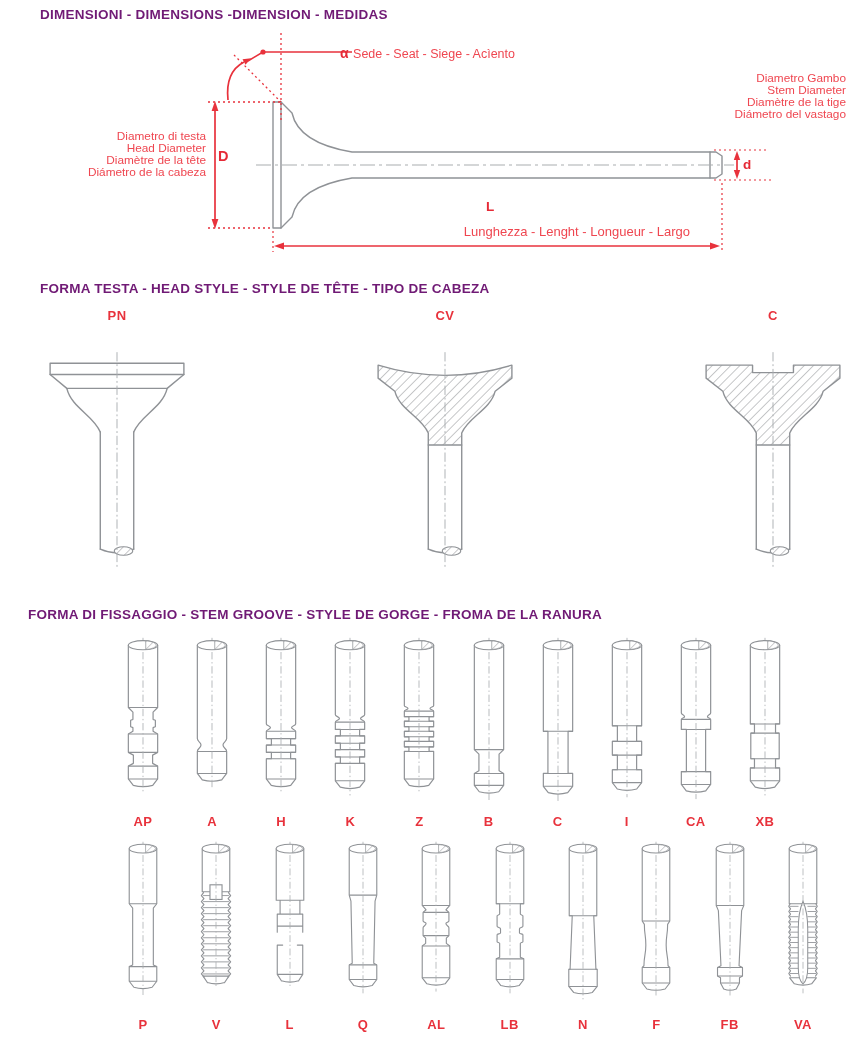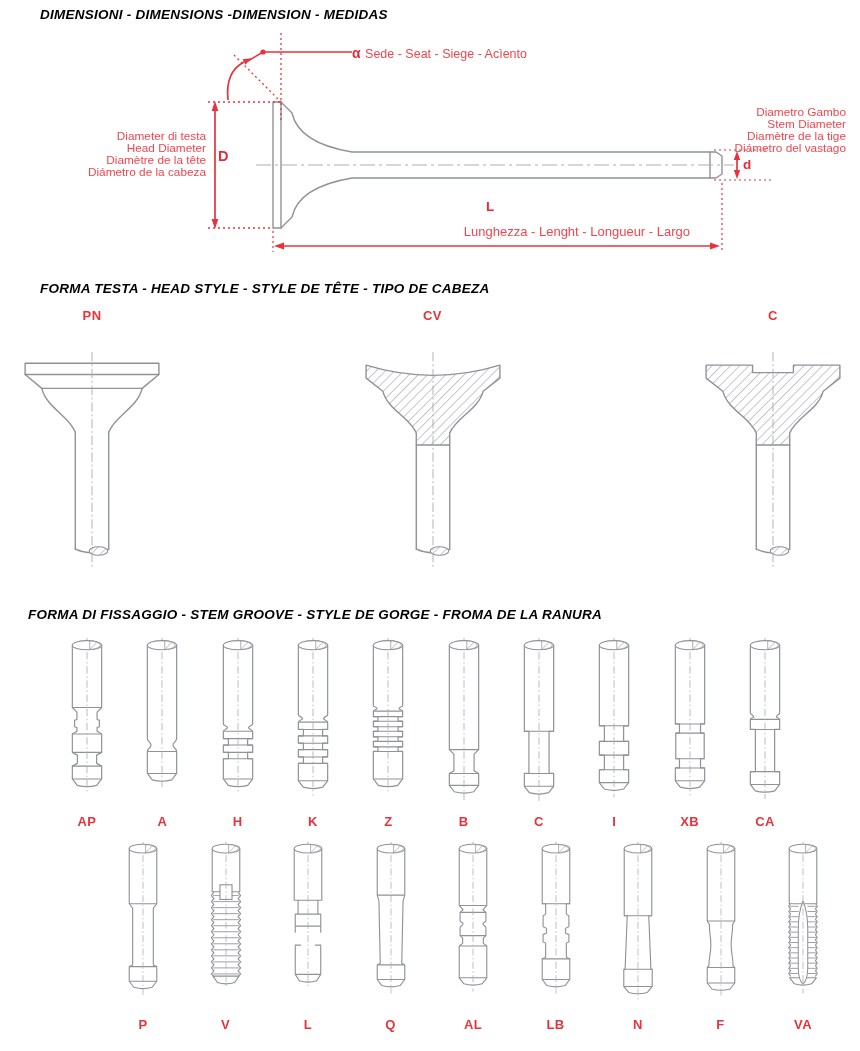--- a/index.html
+++ b/index.html
@@ -1,29 +1,29 @@
 <!DOCTYPE html>
 <html><head>
 <meta charset="utf-8">
 <style>
   html,body{margin:0;padding:0;background:#ffffff;}
   body{width:860px;height:1051px;position:relative;overflow:hidden;
        font-family:"Liberation Sans", sans-serif;-webkit-font-smoothing:antialiased;}
   .abs{position:absolute;}
-  .sec-title{font-weight:bold;font-size:13.5px;letter-spacing:.25px;color:#000000;white-space:nowrap;font-style:italic;}
+  .sec-title{font-weight:bold;font-size:13.5px;letter-spacing:.25px;color:#701a75;white-space:nowrap;}
   .red-label{color:#ef4650;font-size:12.5px;white-space:nowrap;}
   .red-block{color:#ef4650;font-size:11.8px;line-height:11.9px;white-space:nowrap;}
   .dim-letter{color:#e62a36;font-weight:bold;}
   .fig-label{color:#e8323c;font-weight:bold;font-size:13px;letter-spacing:.4px;text-align:center;}
   .fig-col{display:flex;flex-direction:column;align-items:center;}
   #head-row{top:308px;left:0;width:860px;box-sizing:border-box;
-            padding:0 8px 0 13px;display:flex;justify-content:space-between;}
+            padding:0 8px 0 38px;display:flex;justify-content:space-between;}
   #head-row .fig-label{order:0;height:20px;}
   .stem-row{left:0;width:860px;box-sizing:border-box;display:flex;justify-content:space-between;}
-  #stem-row1{top:636px;padding-left:54px;padding-right:62px;}
+  #stem-row1{top:636px;padding-left:110px;padding-right:62px;}
   #stem-row2{top:840px;padding-left:112px;padding-right:26px;}
   .stem-row .fig-label{margin-top:3px;}
   svg{display:block;}
 </style>
 </head>
 <body>
 
 <div class="abs sec-title" style="left:40px;top:7px;">DIMENSIONI - DIMENSIONS -DIMENSION - MEDIDAS</div>
 
 <svg class="abs" style="left:0;top:0;" width="860" height="270" viewBox="0 0 860 270">
@@ -55,34 +55,34 @@
     <polygon points="251.1,58.3 245.5,64.8 242.5,59.2"></polygon>
     <polygon points="215,101 211.6,111 218.4,111"></polygon>
     <polygon points="215,229 211.6,219 218.4,219"></polygon>
     <polygon points="737,151 733.8,160 740.2,160"></polygon>
     <polygon points="737,179 733.8,170 740.2,170"></polygon>
     <polygon points="274,246 284,242.5 284,249.5"></polygon>
     <polygon points="720,246 710,242.5 710,249.5"></polygon>
   </g>
 </svg>
 
-<div class="abs" style="left:352px;top:44px;">
+<div class="abs" style="left:340px;top:44px;">
   <span class="dim-letter" style="font-size:14px;">α</span>
   <span class="red-label">Sede - Seat - Siege - Acìento</span>
 </div>
 
-<div class="abs red-block" style="right:14px;top:73px;text-align:right;margin-top:34px;">
+<div class="abs red-block" style="right:14px;top:73px;text-align:right;">
   <div>Diametro Gambo</div>
   <div>Stem Diameter</div>
   <div>Diamètre de la tige</div>
   <div>Diámetro del vastago</div>
 </div>
 
 <div class="abs red-block" style="right:654px;top:131px;text-align:right;">
-  <div>Diameter di testa</div>
+  <div>Diametro di testa</div>
   <div>Head Diameter</div>
   <div>Diamètre de la tête</div>
   <div>Diámetro de la cabeza</div>
 </div>
 
 <div class="abs dim-letter" style="left:218px;top:148px;font-size:14.5px;">D</div>
 <div class="abs dim-letter" style="left:743px;top:157px;font-size:13.5px;">d</div>
 <div class="abs dim-letter" style="left:486px;top:199px;font-size:13.5px;">L</div>
 <div class="abs red-label" style="left:290px;top:224px;width:400px;text-align:right;font-size:13px;">Lunghezza - Lenght - Longueur - Largo</div>
 
@@ -289,51 +289,51 @@
           <ellipse cx="0" cy="10" rx="16" ry="5" fill="white" stroke="#8f9296" stroke-width="1.2"></ellipse>
           <path d="M3,5.2 A16,5 0 0 1 3,14.8 Z" fill="url(#sp1I)" stroke="#8f9296" stroke-width="0.8"></path>
         </svg>
       </div>
       <div class="fig-label">I</div>
     </div>
     <div class="fig-col">
       <div>
         <svg width="66" height="175" viewBox="-36 0 72 191">
           <defs>
+            <pattern id="sp1CA" width="6" height="6" patternUnits="userSpaceOnUse" patternTransform="rotate(45)">
+              <rect width="6" height="6" fill="white"></rect>
+              <line x1="0" y1="0" x2="0" y2="6" stroke="#8f9296" stroke-width="1"></line>
+            </pattern>
+          </defs>
+          <path d="M-16,10 L16,10 L16,84 C16,86.0 12.5,86.0 12.5,88 C12.5,89.5 16,89.5 16,91 L16,102 L10.5,102 L10.5,148 L16,148 L16,162 L10.6,169 Q0,172 -10.6,169 L-16,162 L-16,148 L-10.5,148 L-10.5,102 L-16,102 L-16,91 C-16,89.5 -12.5,89.5 -12.5,88 C-12.5,86.0 -16,86.0 -16,84 L-16,10 Z" fill="white" stroke="#8f9296" stroke-width="1.3" stroke-linejoin="round"></path>
+          <path d="M-16,102 H16 M-16,148 H16 M-16,91 H16 M-16,162 H16 " stroke="#8f9296" stroke-width="1.2" fill="none"></path>
+          <path d="M0,2 V178" stroke="#a9adb0" stroke-width="0.9" fill="none" stroke-dasharray="8 3 1.5 3"></path>
+          <ellipse cx="0" cy="10" rx="16" ry="5" fill="white" stroke="#8f9296" stroke-width="1.2"></ellipse>
+          <path d="M3,5.2 A16,5 0 0 1 3,14.8 Z" fill="url(#sp1CA)" stroke="#8f9296" stroke-width="0.8"></path>
+        </svg>
+      </div>
+      <div class="fig-label">CA</div>
+    </div>
+    <div class="fig-col">
+      <div>
+        <svg width="66" height="175" viewBox="-36 0 72 191">
+          <defs>
             <pattern id="sp1XB" width="6" height="6" patternUnits="userSpaceOnUse" patternTransform="rotate(45)">
               <rect width="6" height="6" fill="white"></rect>
               <line x1="0" y1="0" x2="0" y2="6" stroke="#8f9296" stroke-width="1"></line>
             </pattern>
           </defs>
           <path d="M-16,10 L16,10 L16,96 L11.5,96 L11.5,106 L15.5,106 L15.5,134 L11.5,134 L11.5,144 L16,144 L16,158 L10.6,165 Q0,168 -10.6,165 L-16,158 L-16,144 L-11.5,144 L-11.5,134 L-15.5,134 L-15.5,106 L-11.5,106 L-11.5,96 L-16,96 L-16,10 Z" fill="white" stroke="#8f9296" stroke-width="1.3" stroke-linejoin="round"></path>
           <path d="M-16,96 H16 M-15.5,106 H15.5 M-15.5,134 H15.5 M-16,144 H16 M-16,158 H16 " stroke="#8f9296" stroke-width="1.2" fill="none"></path>
           <path d="M0,2 V174" stroke="#a9adb0" stroke-width="0.9" fill="none" stroke-dasharray="8 3 1.5 3"></path>
           <ellipse cx="0" cy="10" rx="16" ry="5" fill="white" stroke="#8f9296" stroke-width="1.2"></ellipse>
           <path d="M3,5.2 A16,5 0 0 1 3,14.8 Z" fill="url(#sp1XB)" stroke="#8f9296" stroke-width="0.8"></path>
         </svg>
       </div>
       <div class="fig-label">XB</div>
-    </div>
-    <div class="fig-col">
-      <div>
-        <svg width="66" height="175" viewBox="-36 0 72 191">
-          <defs>
-            <pattern id="sp1CA" width="6" height="6" patternUnits="userSpaceOnUse" patternTransform="rotate(45)">
-              <rect width="6" height="6" fill="white"></rect>
-              <line x1="0" y1="0" x2="0" y2="6" stroke="#8f9296" stroke-width="1"></line>
-            </pattern>
-          </defs>
-          <path d="M-16,10 L16,10 L16,84 C16,86.0 12.5,86.0 12.5,88 C12.5,89.5 16,89.5 16,91 L16,102 L10.5,102 L10.5,148 L16,148 L16,162 L10.6,169 Q0,172 -10.6,169 L-16,162 L-16,148 L-10.5,148 L-10.5,102 L-16,102 L-16,91 C-16,89.5 -12.5,89.5 -12.5,88 C-12.5,86.0 -16,86.0 -16,84 L-16,10 Z" fill="white" stroke="#8f9296" stroke-width="1.3" stroke-linejoin="round"></path>
-          <path d="M-16,102 H16 M-16,148 H16 M-16,91 H16 M-16,162 H16 " stroke="#8f9296" stroke-width="1.2" fill="none"></path>
-          <path d="M0,2 V178" stroke="#a9adb0" stroke-width="0.9" fill="none" stroke-dasharray="8 3 1.5 3"></path>
-          <ellipse cx="0" cy="10" rx="16" ry="5" fill="white" stroke="#8f9296" stroke-width="1.2"></ellipse>
-          <path d="M3,5.2 A16,5 0 0 1 3,14.8 Z" fill="url(#sp1CA)" stroke="#8f9296" stroke-width="0.8"></path>
-        </svg>
-      </div>
-      <div class="fig-label">CA</div>
     </div>
   </div>
 <div class="abs stem-row" id="stem-row2">
     <div class="fig-col">
       <div>
         <svg width="62" height="174" viewBox="-36 0 72 202">
           <defs>
             <pattern id="sp2P" width="6" height="6" patternUnits="userSpaceOnUse" patternTransform="rotate(45)">
               <rect width="6" height="6" fill="white"></rect>
               <line x1="0" y1="0" x2="0" y2="6" stroke="#8f9296" stroke-width="1"></line>
@@ -477,20 +477,38 @@
           <ellipse cx="0" cy="10" rx="16" ry="5" fill="white" stroke="#8f9296" stroke-width="1.2"></ellipse>
           <path d="M3,5.2 A16,5 0 0 1 3,14.8 Z" fill="url(#sp2F)" stroke="#8f9296" stroke-width="0.8"></path>
         </svg>
       </div>
       <div class="fig-label">F</div>
     </div>
     <div class="fig-col">
       <div>
         <svg width="62" height="174" viewBox="-36 0 72 202">
           <defs>
+            <pattern id="sp2FB" width="6" height="6" patternUnits="userSpaceOnUse" patternTransform="rotate(45)">
+              <rect width="6" height="6" fill="white"></rect>
+              <line x1="0" y1="0" x2="0" y2="6" stroke="#8f9296" stroke-width="1"></line>
+            </pattern>
+          </defs>
+          <path d="M-16,10 L16,10 L16,76 L13.5,82 L10.5,146 L14.5,148 L14.5,158 L11,160 L11,166 L7.3,173 Q0,176 -7.3,173 L-11,166 L-11,160 L-14.5,158 L-14.5,148 L-10.5,146 L-13.5,82 L-16,76 L-16,10 Z" fill="white" stroke="#8f9296" stroke-width="1.3" stroke-linejoin="round"></path>
+          <path d="M-16,76 H16 M-14.5,148 H14.5 M-14.5,158 H14.5 M-11,166 H11 " stroke="#8f9296" stroke-width="1.2" fill="none"></path>
+          <path d="M0,2 V182" stroke="#a9adb0" stroke-width="0.9" fill="none" stroke-dasharray="8 3 1.5 3"></path>
+          <ellipse cx="0" cy="10" rx="16" ry="5" fill="white" stroke="#8f9296" stroke-width="1.2"></ellipse>
+          <path d="M3,5.2 A16,5 0 0 1 3,14.8 Z" fill="url(#sp2FB)" stroke="#8f9296" stroke-width="0.8"></path>
+        </svg>
+      </div>
+      <div class="fig-label">FB</div>
+    </div>
+    <div class="fig-col">
+      <div>
+        <svg width="62" height="174" viewBox="-36 0 72 202">
+          <defs>
             <pattern id="sp2VA" width="6" height="6" patternUnits="userSpaceOnUse" patternTransform="rotate(45)">
               <rect width="6" height="6" fill="white"></rect>
               <line x1="0" y1="0" x2="0" y2="6" stroke="#8f9296" stroke-width="1"></line>
             </pattern>
           </defs>
           <path d="M-16,10 V74 M16,10 V74 M-16,74 H16" stroke="#8f9296" stroke-width="1.3" fill="none" stroke-linecap="round" stroke-linejoin="round"></path>
           <path d="M-15.2,77 H-5.2 M5.2,77 H15.2 M-15.2,83 H-5.2 M5.2,83 H15.2 M-15.2,89 H-5.2 M5.2,89 H15.2 M-15.2,95 H-5.2 M5.2,95 H15.2 M-15.2,101 H-5.2 M5.2,101 H15.2 M-15.2,107 H-5.2 M5.2,107 H15.2 M-15.2,113 H-5.2 M5.2,113 H15.2 M-15.2,119 H-5.2 M5.2,119 H15.2 M-15.2,125 H-5.2 M5.2,125 H15.2 M-15.2,131 H-5.2 M5.2,131 H15.2 M-15.2,137 H-5.2 M5.2,137 H15.2 M-15.2,143 H-5.2 M5.2,143 H15.2 M-15.2,149 H-5.2 M5.2,149 H15.2 M-15.2,155 H-5.2 M5.2,155 H15.2 " stroke="#8f9296" stroke-width="1" fill="none"></path>
           <path d="M15,74 L16.5,77 L14.5,80 L16.5,83 L14.5,86 L16.5,89 L14.5,92 L16.5,95 L14.5,98 L16.5,101 L14.5,104 L16.5,107 L14.5,110 L16.5,113 L14.5,116 L16.5,119 L14.5,122 L16.5,125 L14.5,128 L16.5,131 L14.5,134 L16.5,137 L14.5,140 L16.5,143 L14.5,146 L16.5,149 L14.5,152 L16.5,155 L14.5,158 " stroke="#8f9296" stroke-width="1.3" fill="none" stroke-linecap="round" stroke-linejoin="round"></path>
           <path d="M-15,74 L-16.5,77 L-14.5,80 L-16.5,83 L-14.5,86 L-16.5,89 L-14.5,92 L-16.5,95 L-14.5,98 L-16.5,101 L-14.5,104 L-16.5,107 L-14.5,110 L-16.5,113 L-14.5,116 L-16.5,119 L-14.5,122 L-16.5,125 L-14.5,128 L-16.5,131 L-14.5,134 L-16.5,137 L-14.5,140 L-16.5,143 L-14.5,146 L-16.5,149 L-14.5,152 L-16.5,155 L-14.5,158 " stroke="#8f9296" stroke-width="1.3" fill="none" stroke-linecap="round" stroke-linejoin="round"></path>
           <path d="M-15.5,160 L-10,167 Q0,170 10,167 L15.5,160 M-15.5,160 H15.5" stroke="#8f9296" stroke-width="1.3" fill="none" stroke-linecap="round" stroke-linejoin="round"></path>

